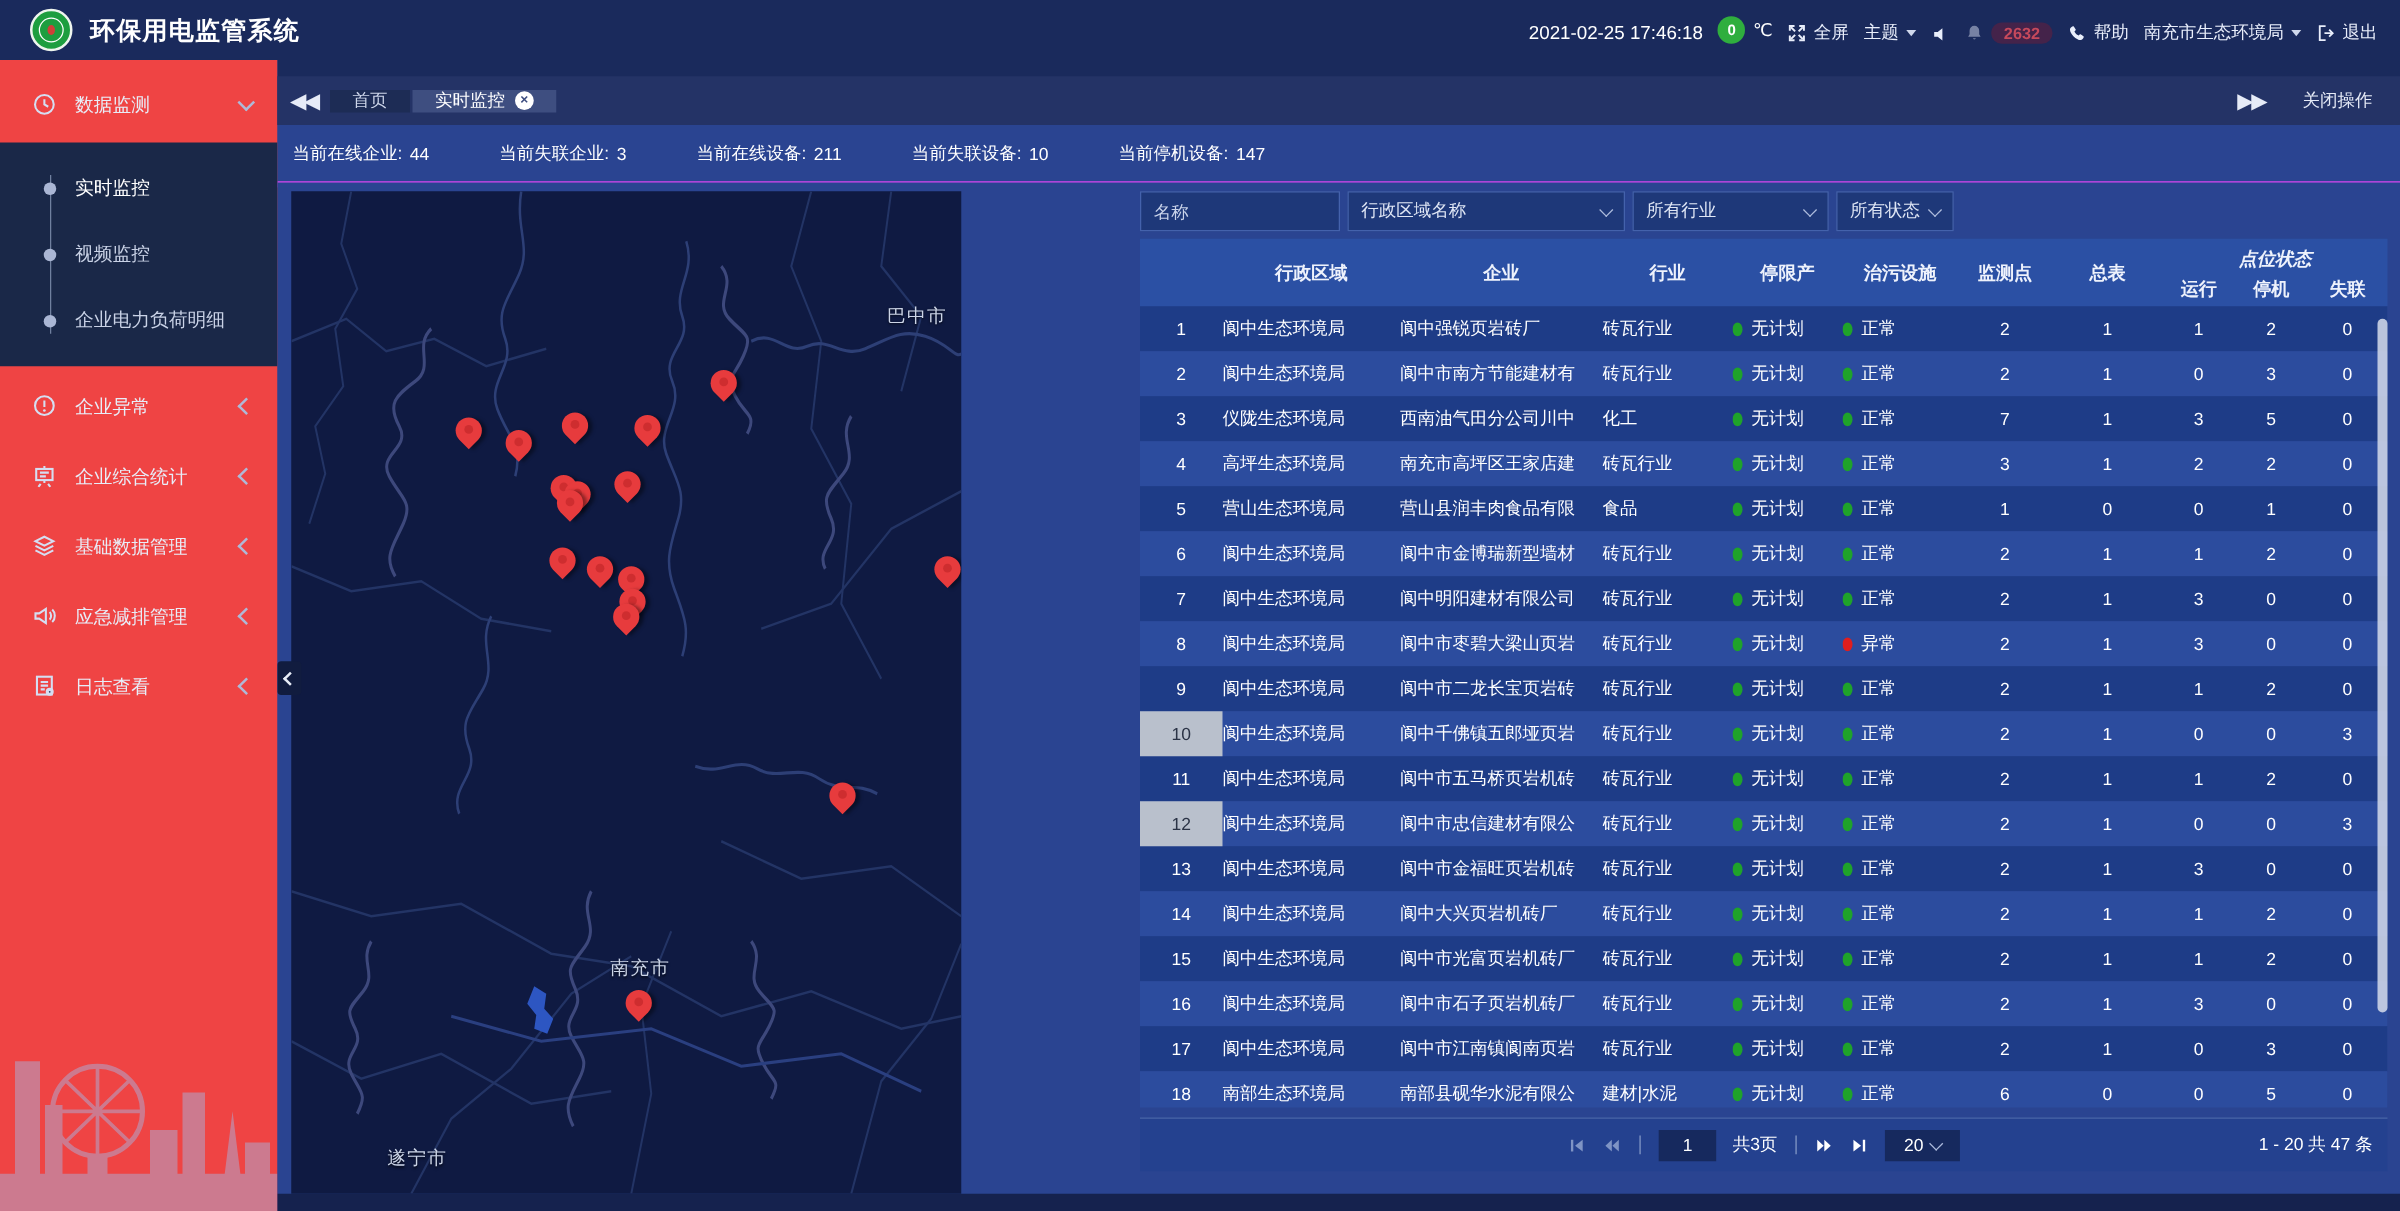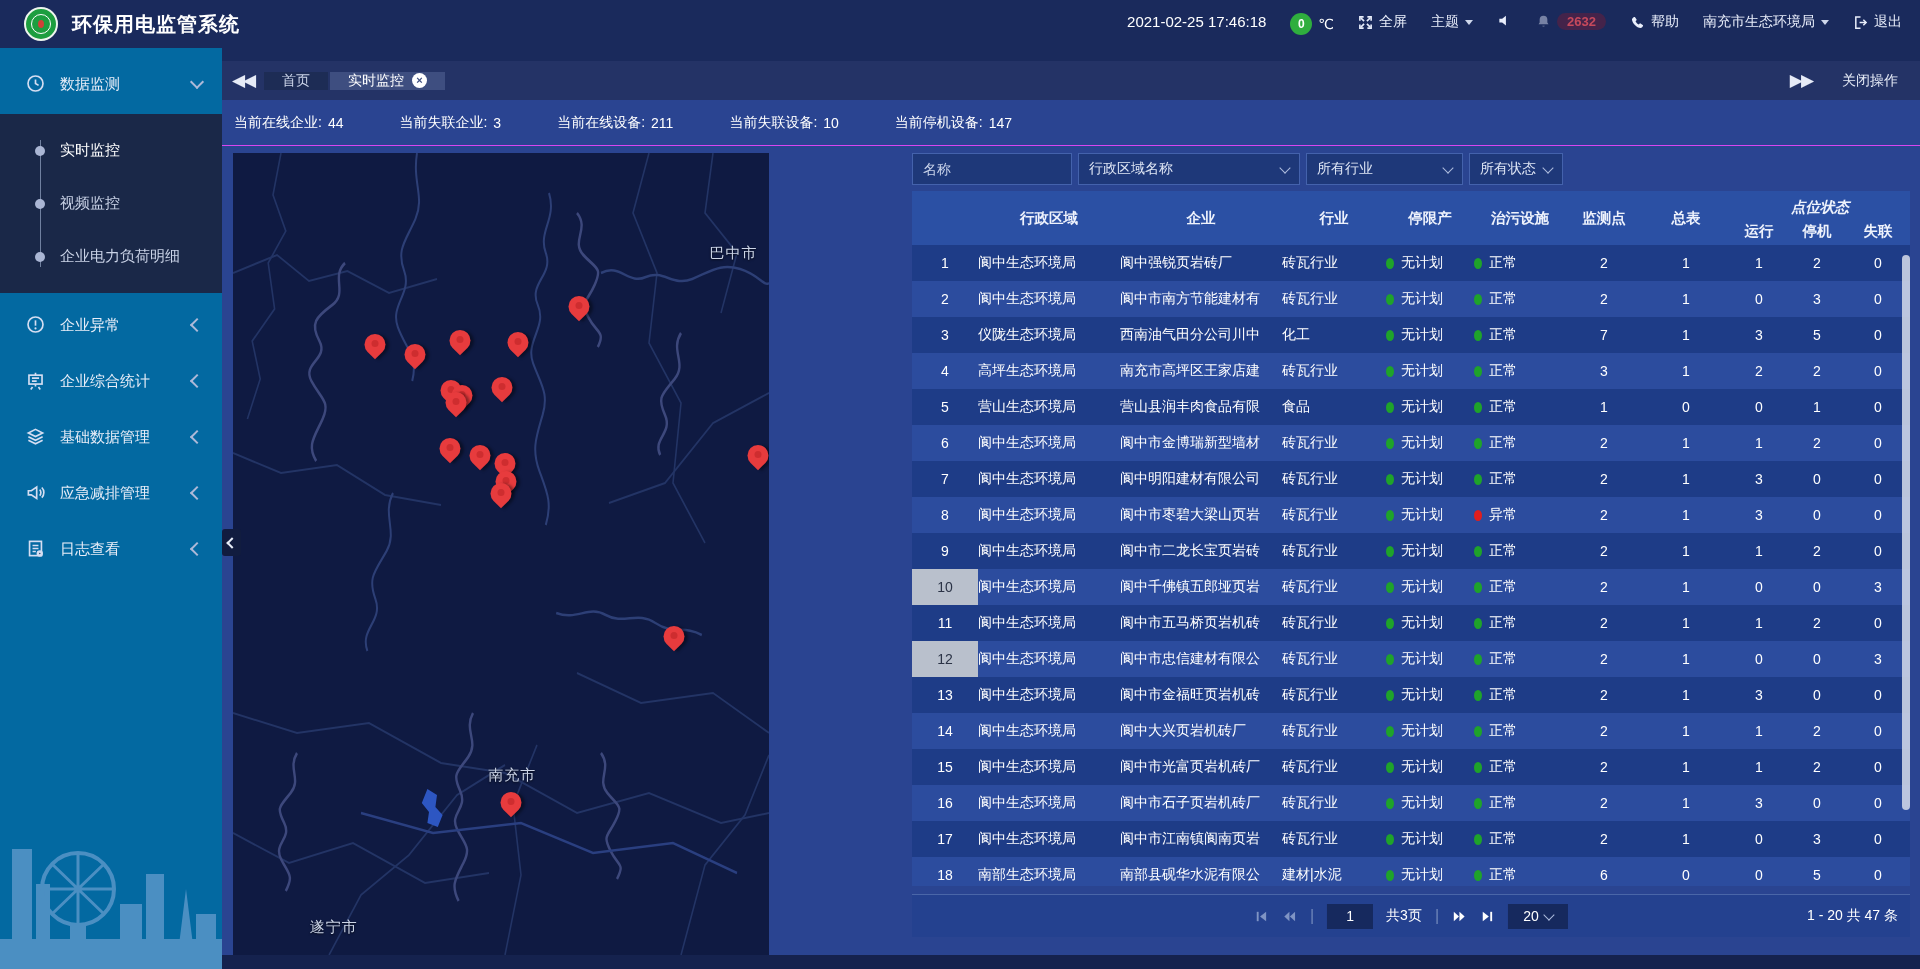--- a/index.html
+++ b/index.html
@@ -6,32 +6,32 @@
   body{width:1920px;height:969px;overflow:hidden;background:#2a4491;
        font-family:"Liberation Sans","DejaVu Sans",sans-serif;color:#fff}
   .app{position:relative;width:1920px;height:969px;overflow:hidden}
 
   
   .hdr{position:absolute;top:0;left:0;right:0;height:48px;background:#1a2a5c;display:flex;align-items:center;z-index:9}
   .logo{width:30px;height:30px;border-radius:50%;margin-left:24px;background:#1d9e3f;border:2px solid #eef5ee;position:relative;flex:none}
   .logo::after{content:"";position:absolute;inset:5px;border:1.5px solid #fff;border-radius:50%}
   .logo::before{content:"";position:absolute;left:50%;top:50%;width:6px;height:8px;transform:translate(-50%,-50%);background:#d04038;border-radius:50%}
   .app-title{font-size:20px;font-weight:bold;margin-left:14px;letter-spacing:1px}
-  .hdr-right{margin-left:auto;display:flex;align-items:flex-start;gap:24px;padding-right:18px;font-size:14px}
+  .hdr-right{margin-left:auto;display:flex;align-items:flex-end;gap:12px;padding-right:18px;font-size:14px}
   .hdr-item{display:flex;align-items:center;gap:6px;cursor:pointer;color:#e9eefb}
   .datetime{font-size:15px}
   .temp-wrap{display:flex;align-items:center;gap:6px}
   .temp-badge{width:22px;height:22px;border-radius:50%;background:#2fae3e;display:flex;align-items:center;justify-content:center;font-size:12px;font-weight:bold}
   .caret{width:0;height:0;border-left:4px solid transparent;border-right:4px solid transparent;border-top:5px solid #cfd8ec}
   .badge-pill{background:#44234a;color:#c6495c;font-weight:bold;border-radius:10px;padding:1px 10px;font-size:13px}
   .hicon{display:block;color:#e9eefb}
   .dim{opacity:.45}
 
   
-  .sidebar{position:absolute;top:48px;left:0;bottom:0;width:222px;background:#0369a1;overflow:hidden}
+  .sidebar{position:absolute;top:48px;left:0;bottom:0;width:222px;background:#ef4444;overflow:hidden}
   .side-menu{padding-top:12px;position:relative;z-index:2}
   .side-item{display:flex;align-items:center;height:48px;margin-top:8px;padding:0 20px 0 26px;font-size:15px;color:#e8edf8;cursor:pointer}
   .side-item:first-child{margin-top:0}
   .side-icon{width:20px;height:20px;margin-right:14px;color:#d5def2;flex:none}
   .side-icon svg{width:19px;height:19px;display:block}
   .side-label{flex:1;white-space:nowrap}
   .chev{width:8px;height:8px;border-right:2px solid #aeb9d8;border-bottom:2px solid #aeb9d8;flex:none}
   .chev.down{transform:rotate(45deg);margin-top:-4px}
   .chev.left{transform:rotate(135deg)}
   .submenu{background:#1a2848;padding:10px 0;position:relative;margin-top:6px}

